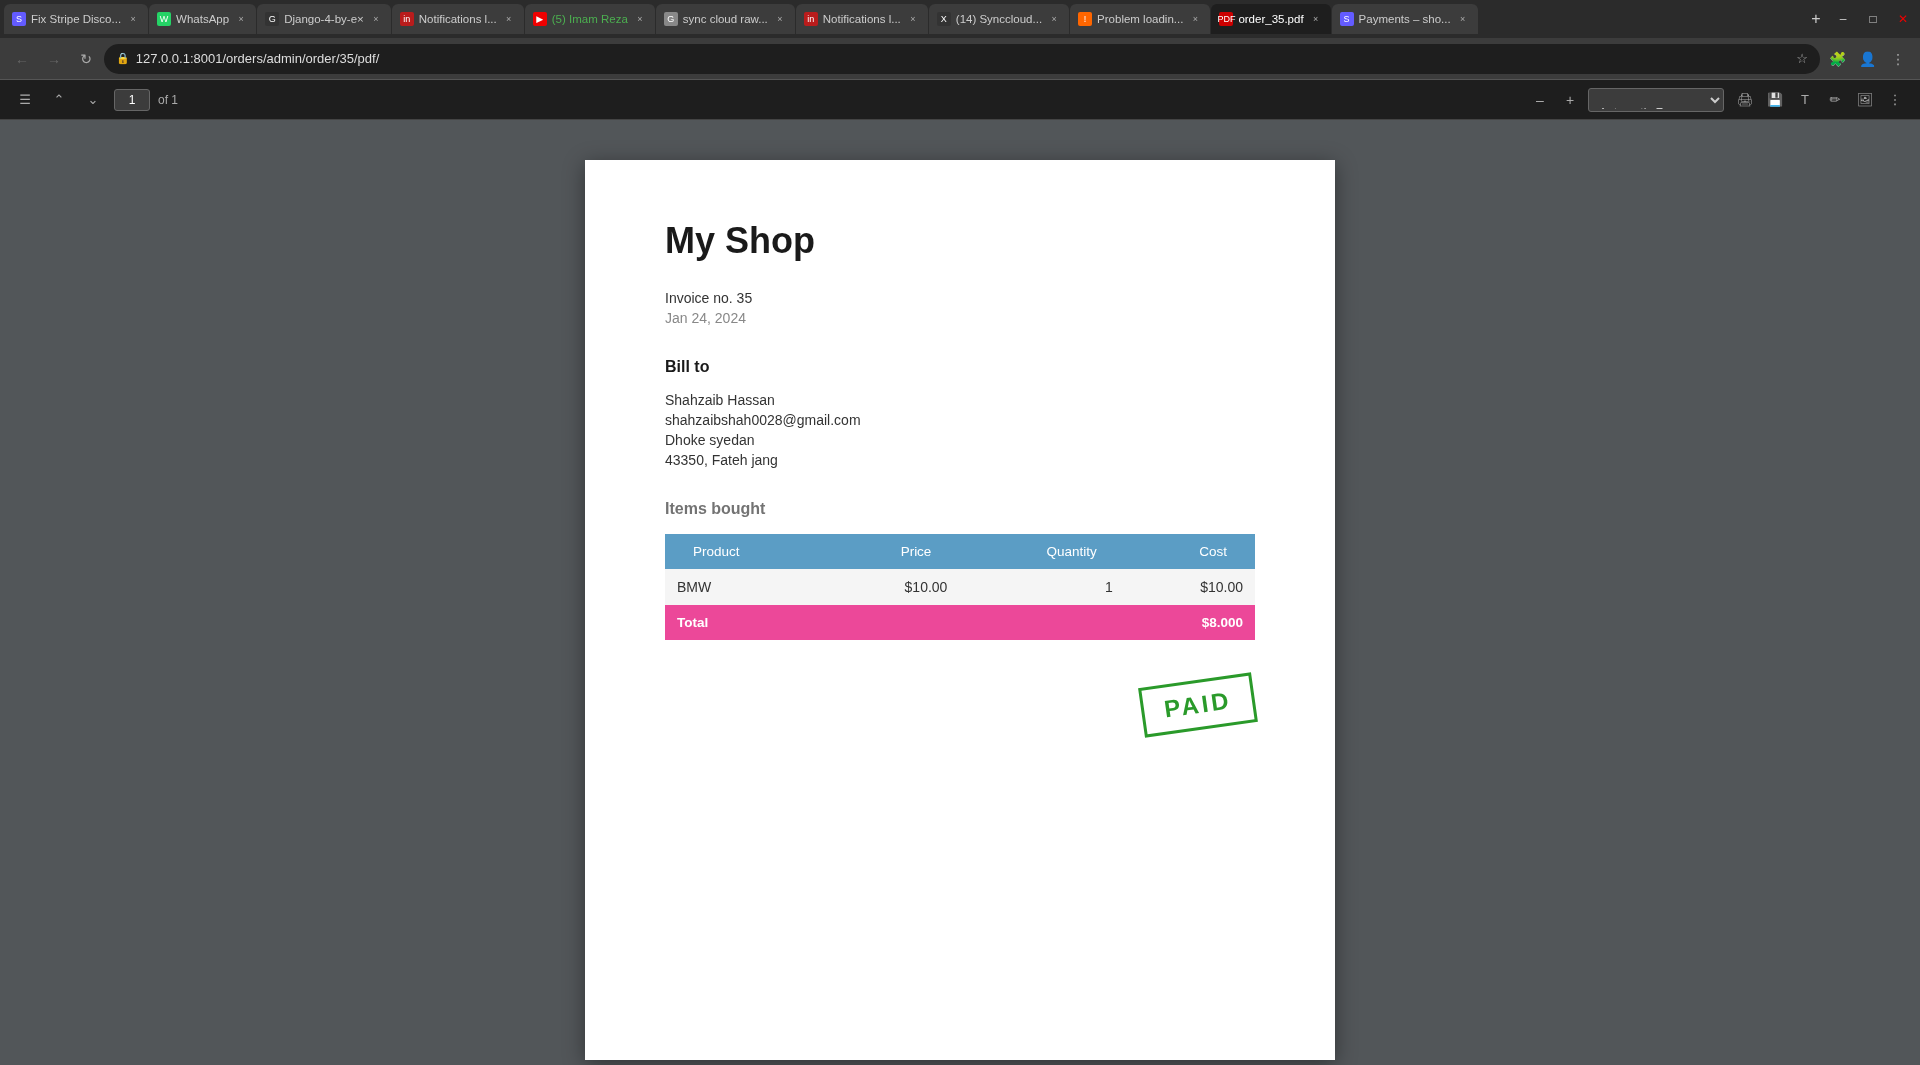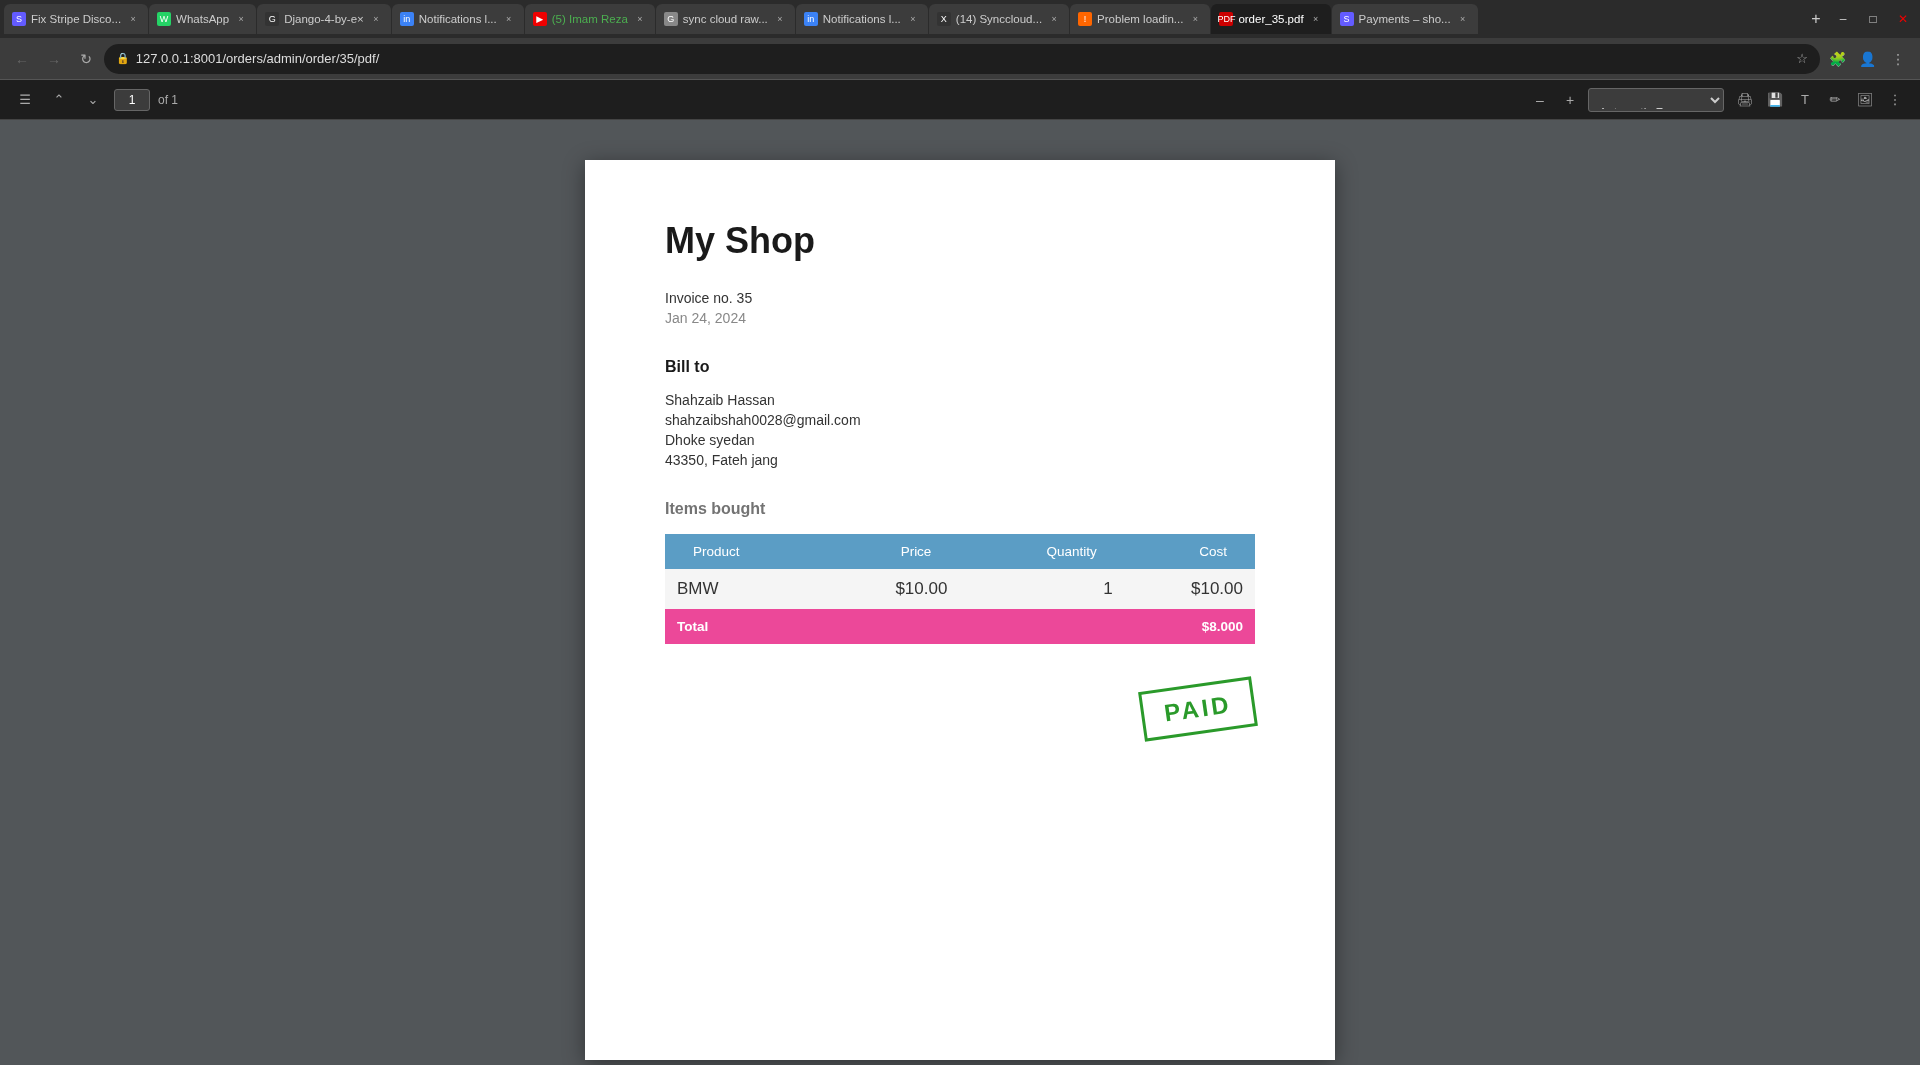--- a/index.html
+++ b/index.html
@@ -304,21 +304,21 @@
     .invoice-table thead th.right {
       text-align: right;
     }
     .invoice-table tbody tr:nth-child(odd) {
       background: #f5f5f5;
     }
     .invoice-table tbody tr:nth-child(even) {
       background: #fff;
     }
     .invoice-table tbody td {
-      font-size: 17px;
+      font-size: 14px;
       color: #333;
       padding: 10px 12px;
       text-align: left;
     }
     .invoice-table tbody td.right {
       text-align: right;
     }
     .invoice-table tfoot tr {
       background: #ec4899;
     }
@@ -344,21 +344,21 @@
       color: #2a9a2a;
       font-size: 24px;
       font-weight: bold;
       padding: 8px 20px;
       transform: rotate(-8deg);
       letter-spacing: 3px;
       display: inline-block;
     }
 
     
-    .fav-blue { background: #3b82f6; color: white; }
+    .fav-blue { background: #b91c1c; color: white; }
     .fav-green { background: #25d366; color: white; }
     .fav-gray { background: #888; color: white; }
     .fav-red { background: #e00; color: white; }
     .fav-orange { background: #ff6600; color: white; }
     .fav-dark { background: #333; color: white; }
     .fav-pdf { background: #cc0000; color: white; }
     .fav-stripe { background: #635bff; color: white; }
   </style>
 </head>
 <body>

